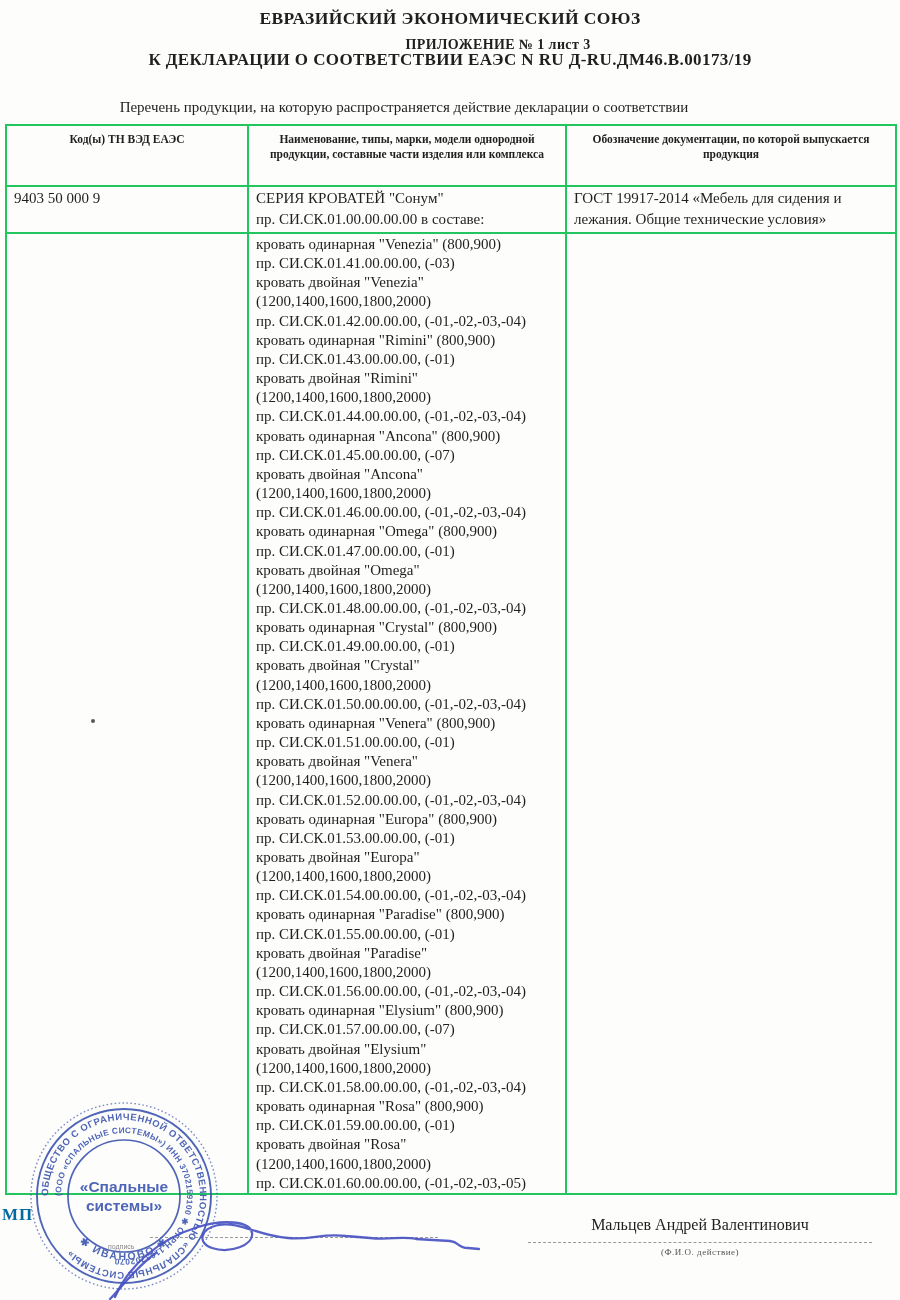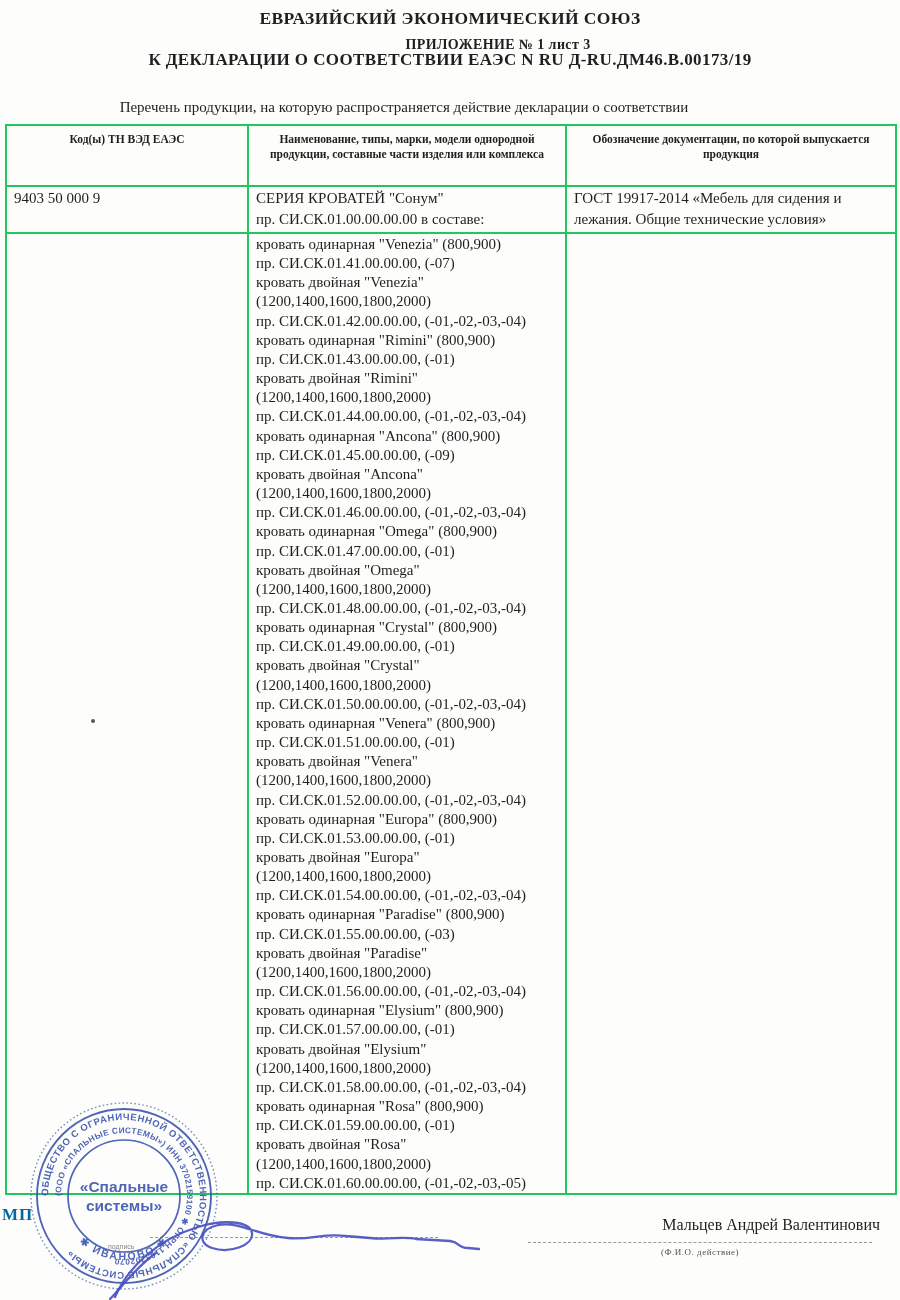--- a/index.html
+++ b/index.html
@@ -33,21 +33,21 @@
   tr.r1 td{height:44px;line-height:21px;}
   tr.r2 td{height:956px;}
   .lines div{line-height:19.15px;white-space:nowrap;}
   tr.r1 .lines div{line-height:21px;}
   .speck{position:absolute;left:91px;top:719px;width:4px;height:4px;background:#3a3a3a;border-radius:50%;opacity:.85;}
   
   .mp{position:absolute;left:2px;top:1205px;font-size:17px;font-weight:bold;color:#0369a1;letter-spacing:1px;}
   .sig-line-left{position:absolute;left:150px;top:1237px;width:288px;border-top:1.5px dashed #9a9a9a;}
   .sig-caption-left{position:absolute;left:108px;top:1243px;font-size:7px;color:#8a8a8a;z-index:6;font-family:"Liberation Sans",sans-serif;}
   .applicant{position:absolute;left:520px;top:1214px;width:360px;text-align:center;}
-  .applicant .name{font-size:16px;line-height:22px;text-align:right;}
+  .applicant .name{font-size:16px;line-height:22px;}
   .applicant .rule{margin:6px 8px 0 8px;border-top:1.5px dashed #9a9a9a;height:0;}
   .applicant .caption{margin-top:4px;font-size:9px;color:#555;letter-spacing:.5px;}
   
   .stamp{position:absolute;left:27px;top:1099px;width:194px;height:194px;opacity:.9;z-index:4;}
   .stamp text{fill:currentColor;font-family:"Liberation Sans",sans-serif;}
   .stamp .ring-o{font-size:9.5px;font-weight:bold;letter-spacing:.6px;}
   .stamp .ring-i{font-size:8.3px;font-weight:bold;letter-spacing:.4px;}
   .stamp .ring-b{font-size:10.5px;font-weight:bold;letter-spacing:2px;}
   .stamp .c1,.stamp .c2{font-size:15.5px;font-weight:bold;}
   
@@ -83,31 +83,31 @@
         <td class="lines">
             <div>СЕРИЯ КРОВАТЕЙ "Сонум"</div>
             <div>пр. СИ.СК.01.00.00.00.00 в составе:</div>
           </td>
         <td>ГОСТ 19917-2014 «Мебель для сидения и лежания. Общие технические условия»</td>
       </tr>
       <tr class="r2">
         <td></td>
         <td class="lines">
             <div>кровать одинарная "Venezia" (800,900)</div>
-            <div>пр. СИ.СК.01.41.00.00.00, (-07)</div>
+            <div>пр. СИ.СК.01.41.00.00.00, (-03)</div>
             <div>кровать двойная "Venezia"</div>
             <div>(1200,1400,1600,1800,2000)</div>
             <div>пр. СИ.СК.01.42.00.00.00, (-01,-02,-03,-04)</div>
             <div>кровать одинарная "Rimini" (800,900)</div>
             <div>пр. СИ.СК.01.43.00.00.00, (-01)</div>
             <div>кровать двойная "Rimini"</div>
             <div>(1200,1400,1600,1800,2000)</div>
             <div>пр. СИ.СК.01.44.00.00.00, (-01,-02,-03,-04)</div>
             <div>кровать одинарная "Ancona" (800,900)</div>
-            <div>пр. СИ.СК.01.45.00.00.00, (-09)</div>
+            <div>пр. СИ.СК.01.45.00.00.00, (-07)</div>
             <div>кровать двойная "Ancona"</div>
             <div>(1200,1400,1600,1800,2000)</div>
             <div>пр. СИ.СК.01.46.00.00.00, (-01,-02,-03,-04)</div>
             <div>кровать одинарная "Omega" (800,900)</div>
             <div>пр. СИ.СК.01.47.00.00.00, (-01)</div>
             <div>кровать двойная "Omega"</div>
             <div>(1200,1400,1600,1800,2000)</div>
             <div>пр. СИ.СК.01.48.00.00.00, (-01,-02,-03,-04)</div>
             <div>кровать одинарная "Crystal" (800,900)</div>
             <div>пр. СИ.СК.01.49.00.00.00, (-01)</div>
@@ -118,26 +118,26 @@
             <div>пр. СИ.СК.01.51.00.00.00, (-01)</div>
             <div>кровать двойная "Venera"</div>
             <div>(1200,1400,1600,1800,2000)</div>
             <div>пр. СИ.СК.01.52.00.00.00, (-01,-02,-03,-04)</div>
             <div>кровать одинарная "Europa" (800,900)</div>
             <div>пр. СИ.СК.01.53.00.00.00, (-01)</div>
             <div>кровать двойная "Europa"</div>
             <div>(1200,1400,1600,1800,2000)</div>
             <div>пр. СИ.СК.01.54.00.00.00, (-01,-02,-03,-04)</div>
             <div>кровать одинарная "Paradise" (800,900)</div>
-            <div>пр. СИ.СК.01.55.00.00.00, (-03)</div>
+            <div>пр. СИ.СК.01.55.00.00.00, (-01)</div>
             <div>кровать двойная "Paradise"</div>
             <div>(1200,1400,1600,1800,2000)</div>
             <div>пр. СИ.СК.01.56.00.00.00, (-01,-02,-03,-04)</div>
             <div>кровать одинарная "Elysium" (800,900)</div>
-            <div>пр. СИ.СК.01.57.00.00.00, (-01)</div>
+            <div>пр. СИ.СК.01.57.00.00.00, (-07)</div>
             <div>кровать двойная "Elysium"</div>
             <div>(1200,1400,1600,1800,2000)</div>
             <div>пр. СИ.СК.01.58.00.00.00, (-01,-02,-03,-04)</div>
             <div>кровать одинарная "Rosa" (800,900)</div>
             <div>пр. СИ.СК.01.59.00.00.00, (-01)</div>
             <div>кровать двойная "Rosa"</div>
             <div>(1200,1400,1600,1800,2000)</div>
             <div>пр. СИ.СК.01.60.00.00.00, (-01,-02,-03,-05)</div>
           </td>
         <td></td>

